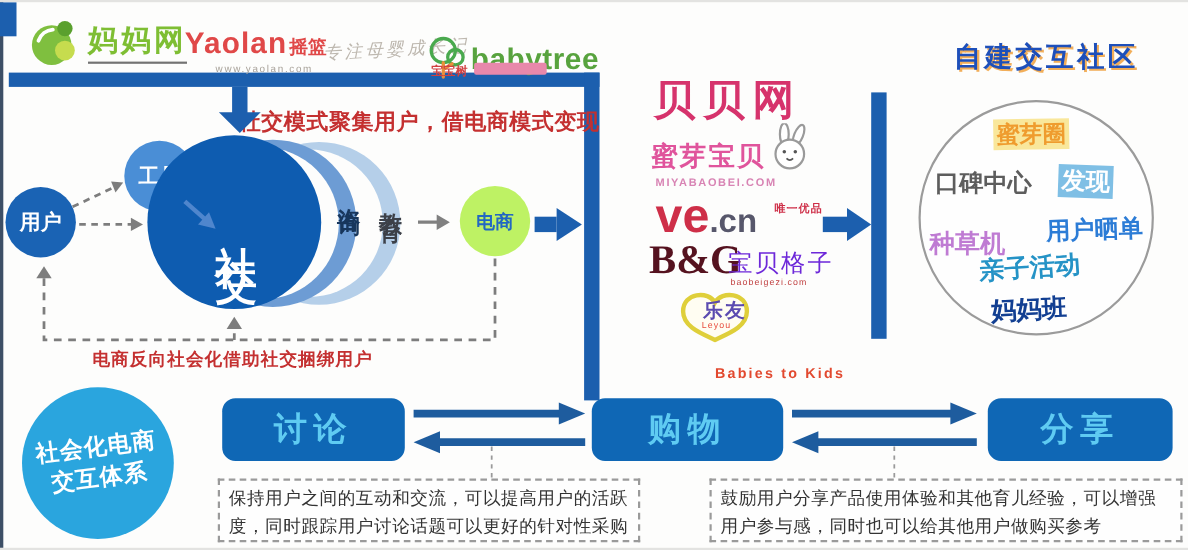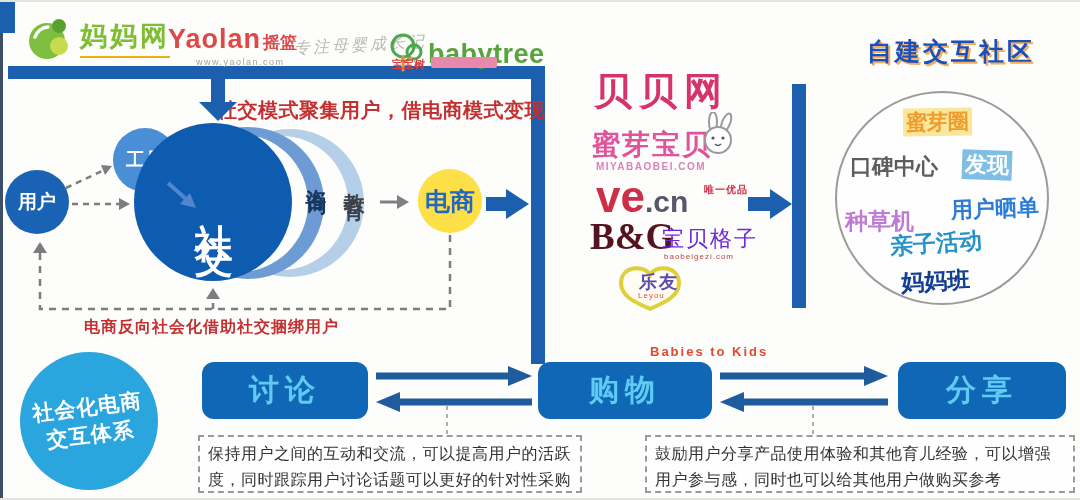--- a/index.html
+++ b/index.html
@@ -16,21 +16,21 @@
   
   .edge-strip { left:0; top:0; width:3px; height:500px; background:#3d4f66; }
   .corner-block { left:0; top:0; width:15px; height:31px; background:#1c5fae; }
   .top-bar { left:8px; top:64px; width:537px; height:13px; background:#1c5fae; }
   .mid-vbar-left { left:531px; top:64px; width:14px; height:298px; background:#1c5fae; }
   .mid-vbar-right { left:792px; top:82px; width:14px; height:224px; background:#1c5fae; }
 
   
   .mama-logo { left:26px; top:13px; display:flex; align-items:center; gap:8px; }
   .mama-text { font-size:27px; font-weight:bold; color:#7ebe33; letter-spacing:3px;
-               border-bottom:2px solid #eab308; padding-bottom:2px; }
+               border-bottom:2px solid #737373; padding-bottom:2px; }
   .yaolan-logo { left:168px; top:22px; }
   .yaolan-main { font-size:27px; font-weight:bold; color:#e04848; letter-spacing:1px; }
   .yaolan-cn { font-size:17px; font-weight:bold; color:#e04848; margin-left:2px; }
   .yaolan-url { font-size:9px; color:#a8a29a; letter-spacing:1.5px; margin:2px 0 0 28px; }
   .yaolan-slogan { left:294px; top:33px; font-size:16px; font-style:italic; color:#b3aca2;
                    letter-spacing:3px; transform:rotate(-3deg); opacity:.85; }
   .babytree-logo { left:388px; top:30px; display:flex; align-items:center; gap:4px; }
   .babytree-text { font-size:27px; font-weight:bold; color:#58a33e; letter-spacing:.5px; }
   .babytree-sub { left:392px; top:55px; display:flex; align-items:flex-start; gap:6px; }
   .babytree-cn { font-size:11px; font-weight:bold; color:#d04040; }
@@ -38,45 +38,45 @@
 
   
   .caption-red { color:#c43030; font-weight:bold; }
   .caption-top { left:217px; top:95px; font-size:20px; letter-spacing:.5px; }
   .caption-bottom { left:84px; top:315px; font-size:16px; letter-spacing:1px; }
   .node { border-radius:50%; color:#fff; font-weight:bold; z-index:2; }
   .node-user { left:5px; top:168px; width:64px; height:64px; background:#1a63b4; font-size:19px; }
   .node-tool { left:113px; top:126px; width:64px; height:64px; background:#4a8ed6; font-size:19px; }
   .node-social { left:134px; top:121px; width:158px; height:158px; background:#0e5cb0; }
   .node-social span { font-size:38px; letter-spacing:12px; padding-top:6px; }
-  .node-ecom { left:418px; top:167px; width:64px; height:64px; background:#fde047;
-               color:#2268c2; font-size:25px; }
+  .node-ecom { left:418px; top:167px; width:64px; height:64px; background:#bef264;
+               color:#2268c2; font-size:17px; }
   .lbl-consult { left:302px; top:170px; font-size:21px; font-weight:bold; color:#17365c;
                  letter-spacing:5px; z-index:3; }
   .lbl-edu { left:340px; top:174px; font-size:21px; font-weight:bold; color:#3c4048;
              letter-spacing:5px; z-index:3; }
 
   
   .brand-beibei { left:594px; top:64px; font-size:38px; font-weight:bold; color:#d6336c; letter-spacing:7px; }
-  .brand-miya { left:592px; top:124px; font-size:28px; font-weight:bold; color:#e0549c; letter-spacing:2px; }
+  .brand-miya { left:592px; top:124px; font-size:24px; font-weight:bold; color:#e0549c; letter-spacing:2px; }
   .brand-miya-url { left:596px; top:159px; font-size:10px; font-weight:bold; color:#d884b4; letter-spacing:1.5px; }
   .brand-ve { left:596px; top:176px; display:flex; align-items:flex-end; }
   .brand-ve-main { font-size:44px; font-weight:bold; color:#ce2f48; line-height:.85; }
   .brand-ve-suffix { font-size:30px; font-weight:bold; color:#57576b; line-height:.9; }
   .brand-ve-tag { left:672px; top:181px; font-size:10px; color:#ce2f48; letter-spacing:1px; font-weight:bold;margin-left:32px; }
   .brand-bg-init { left:590px; top:213px; font-family:"Liberation Serif",serif; font-size:37px;
                    font-weight:bold; color:#55121f; }
   .brand-bg-cn { left:662px; top:222px; font-size:22px; font-weight:normal; color:#6d28d9; letter-spacing:2px; }
   .brand-bg-url { left:664px; top:250px; font-size:8px; color:#c04040; letter-spacing:1px; }
   .leyou-heart-wrap { left:612px; top:260px; width:75px; height:50px; }
   .leyou-cn { left:639px; top:268px; font-size:18px; font-weight:bold; color:#5b4bb0; letter-spacing:2px; }
   .leyou-en { left:638px; top:289px; font-size:8px; color:#e74c3c; letter-spacing:1px; }
   .brand-leyou-full { left:596px; top:309px; font-size:25px; font-weight:bold; color:#f59a23;
                       letter-spacing:1px; text-shadow:1px 1px 0 #fbd98a; }
-  .brand-leyou-tag { left:610px; top:342px; font-size:13px; font-weight:bold; color:#e2492f; letter-spacing:2px;padding-left:40px; }
+  .brand-leyou-tag { left:610px; top:330px; font-size:13px; font-weight:bold; color:#e2492f; letter-spacing:2px;padding-left:40px; }
 
   
   .community-title { left:856px; top:33px; width:190px; text-align:center; font-size:25px;
                      font-weight:bold; color:#1d4fba; letter-spacing:3px;
                      text-shadow:2px 2px 0 rgba(240,160,60,.85); }
   .community-circle { left:835px; top:89px; width:214px; height:214px; border-radius:50%;
                       border:2px solid #9b9b9b; background:#fefefe; }
   .tag { font-weight:bold; white-space:nowrap; z-index:2; }
   .tag-miyaquan { left:903px; top:106px; font-size:21px; color:#ef9c2e; background:#f9e79b;
                   padding:0 3px; transform:rotate(-1deg); }

